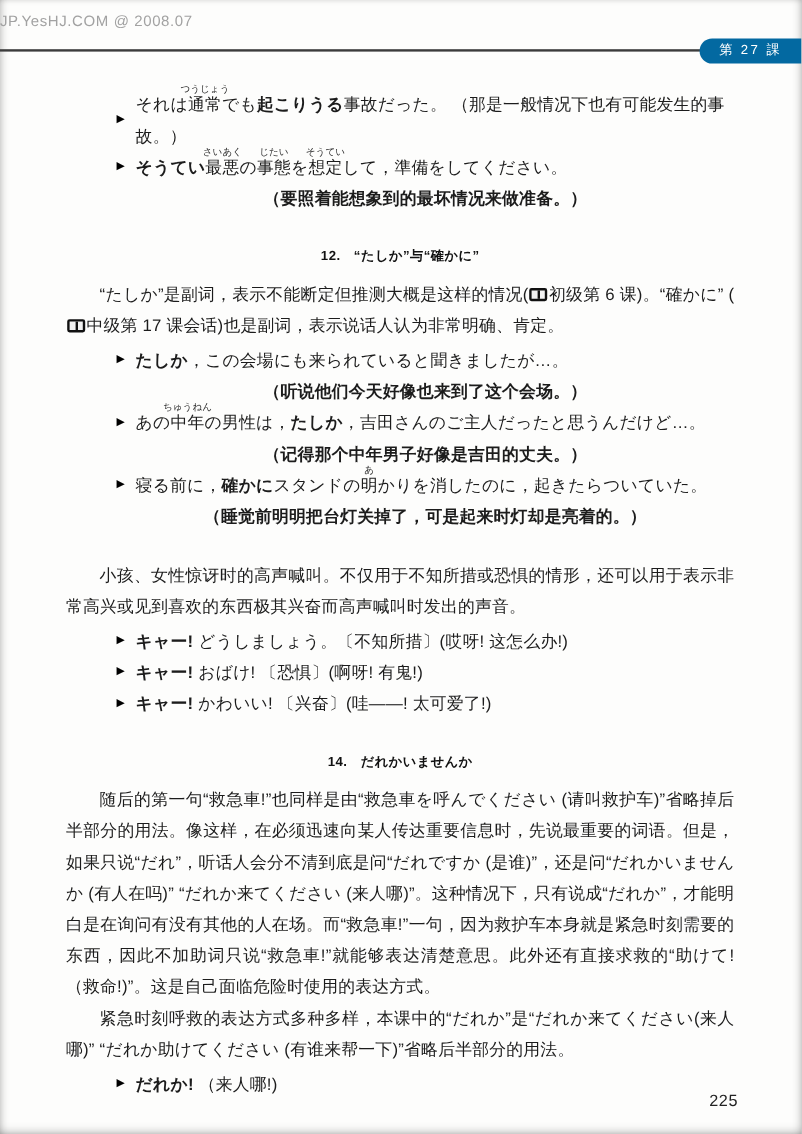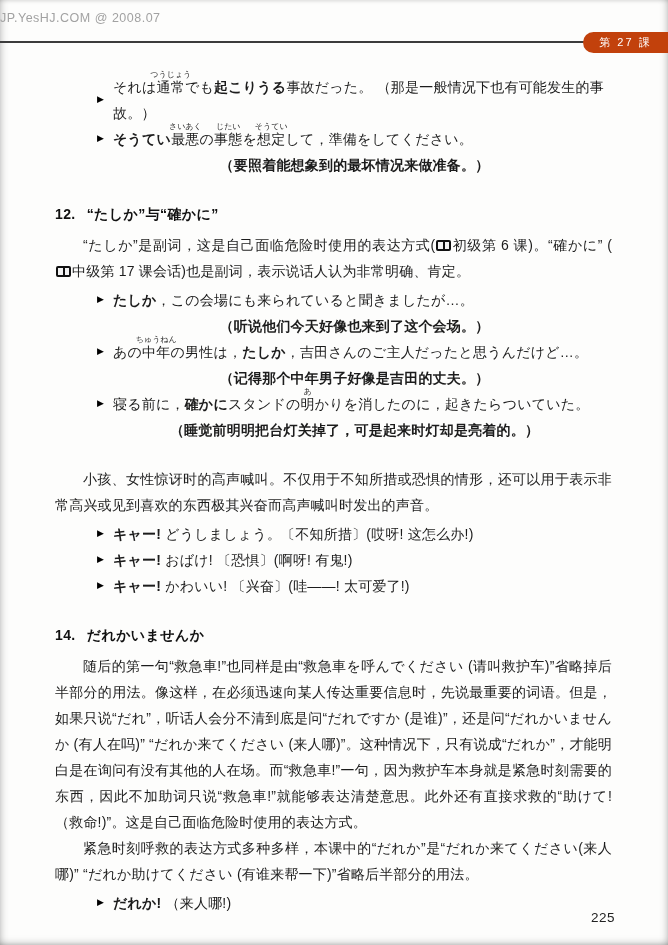--- a/index.html
+++ b/index.html
@@ -14,27 +14,27 @@
                 inset 0 4px 6px -5px rgba(0,0,0,.18);
   }
   .watermark {
     text-align:left; padding:11px 27px 0 0;
     font-size:12.5px; letter-spacing:.5px; color:#a2a2a2;
   }
   .headrule { position:relative; height:22px; margin-top:7px; }
   .headrule .rule { position:absolute; left:0; right:74px; top:9px; height:2px; background:#3c3c3c; }
   .headrule .tab {
     position:absolute; right:0; top:0; width:85px; height:21px;
-    background:#c2410c; color:#fff; border-radius:11px 0 0 11px;
+    background:#0369a1; color:#fff; border-radius:11px 0 0 11px;
     font-size:11px; line-height:21px; text-align:center; letter-spacing:2px;
   }
   .content { padding:8px 56px 0 55px; font-size:14px; line-height:26px; letter-spacing:.2px; }
   section { margin-top:23px; }
   section.first { margin-top:12px; }
-  h2 { font-size:14px; font-weight:bold; letter-spacing:.4px; margin-bottom:5px; color:#111; }
+  h2 { font-size:11px; font-weight:bold; letter-spacing:.4px; margin-bottom:5px; color:#111;text-align:center; }
   h2 .num { margin-right:11px; font-weight:bold; }
   .para { text-align:justify; text-indent:2em; color:#1c1c1c; }
   .examples { margin-left:42px; margin-top:3px; }
   .ex { position:relative; padding-left:16px; min-height:26px; }
   .marker { position:absolute; left:0; top:50%; transform:translateY(-54%); font-size:9px; color:#000; }
   .b { font-weight:bold; }
   .cn-right { text-align:center;font-weight:bold; }
   .rb { position:relative; }
   .rb .rt {
     position:absolute; top:-8px; left:50%; transform:translateX(-50%);
@@ -71,21 +71,21 @@
         </div>
         <div class="ex">
           <span class="marker">▶</span><span><span class="b">そうてい</span><span class="rb">最悪<span class="rt">さいあく</span></span><span class="">の</span><span class="rb">事態<span class="rt">じたい</span></span><span class="">を</span><span class="rb">想定<span class="rt">そうてい</span></span><span class="">して，準備をしてください。</span></span>
         </div>
         <div class="cn-right">（要照着能想象到的最坏情况来做准备。）</div>
       </div>
     </section>
 
     <section>
       <h2><span class="num">12.</span><span>“たしか”与“確かに”</span></h2>
-      <p class="para"><span class="">“たしか”是副词，这是自己面临危险时使用的表达方式(</span><span class="book-icon"></span><span class="">初级第 6 课)。“確かに” (</span><span class="book-icon"></span><span class="">中级第 17 课会话)也是副词，表示说话人认为非常明确、肯定。</span></p>
+      <p class="para"><span class="">“たしか”是副词，表示不能断定但推测大概是这样的情况(</span><span class="book-icon"></span><span class="">初级第 6 课)。“確かに” (</span><span class="book-icon"></span><span class="">中级第 17 课会话)也是副词，表示说话人认为非常明确、肯定。</span></p>
       <div class="examples">
         <div class="ex">
           <span class="marker">▶</span><span><span class="b">たしか</span><span class="">，この会場にも来られていると聞きましたが…。</span></span>
         </div>
         <div class="cn-right">（听说他们今天好像也来到了这个会场。）</div>
         <div class="ex">
           <span class="marker">▶</span><span><span class="">あの</span><span class="rb">中年<span class="rt">ちゅうねん</span></span><span class="">の男性は，</span><span class="b">たしか</span><span class="">，吉田さんのご主人だったと思うんだけど…。</span></span>
         </div>
         <div class="cn-right">（记得那个中年男子好像是吉田的丈夫。）</div>
         <div class="ex">

